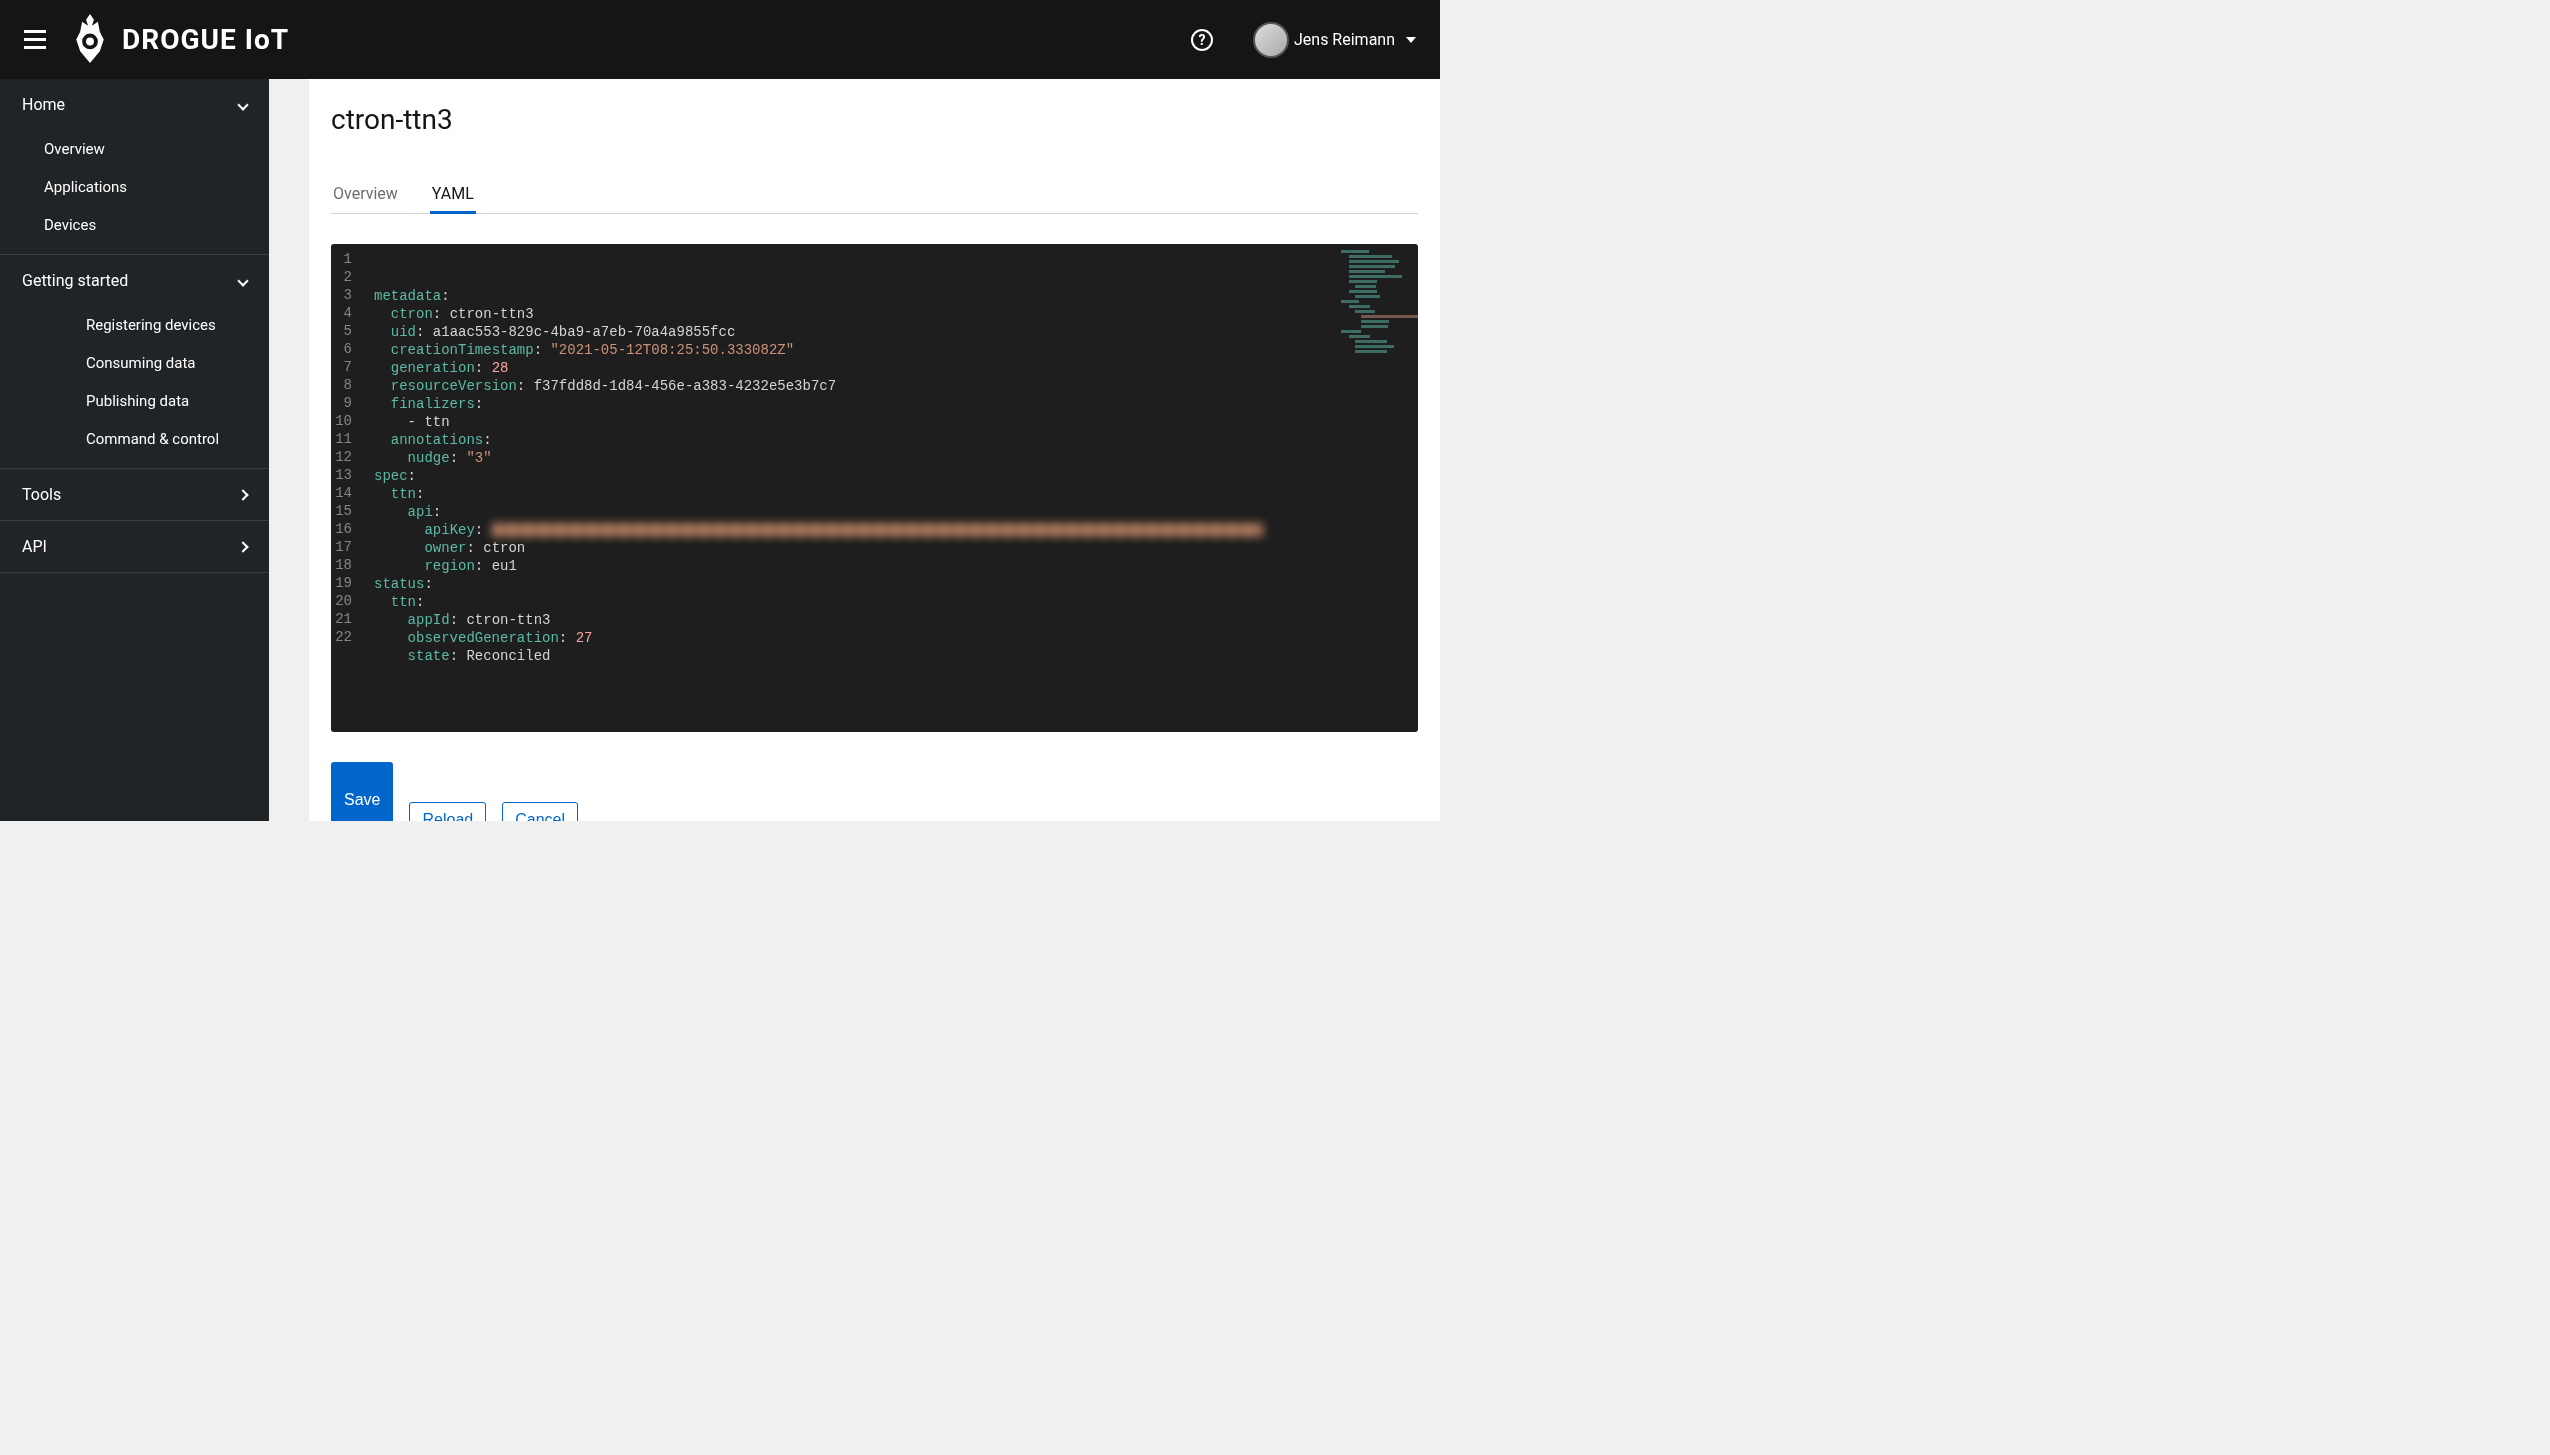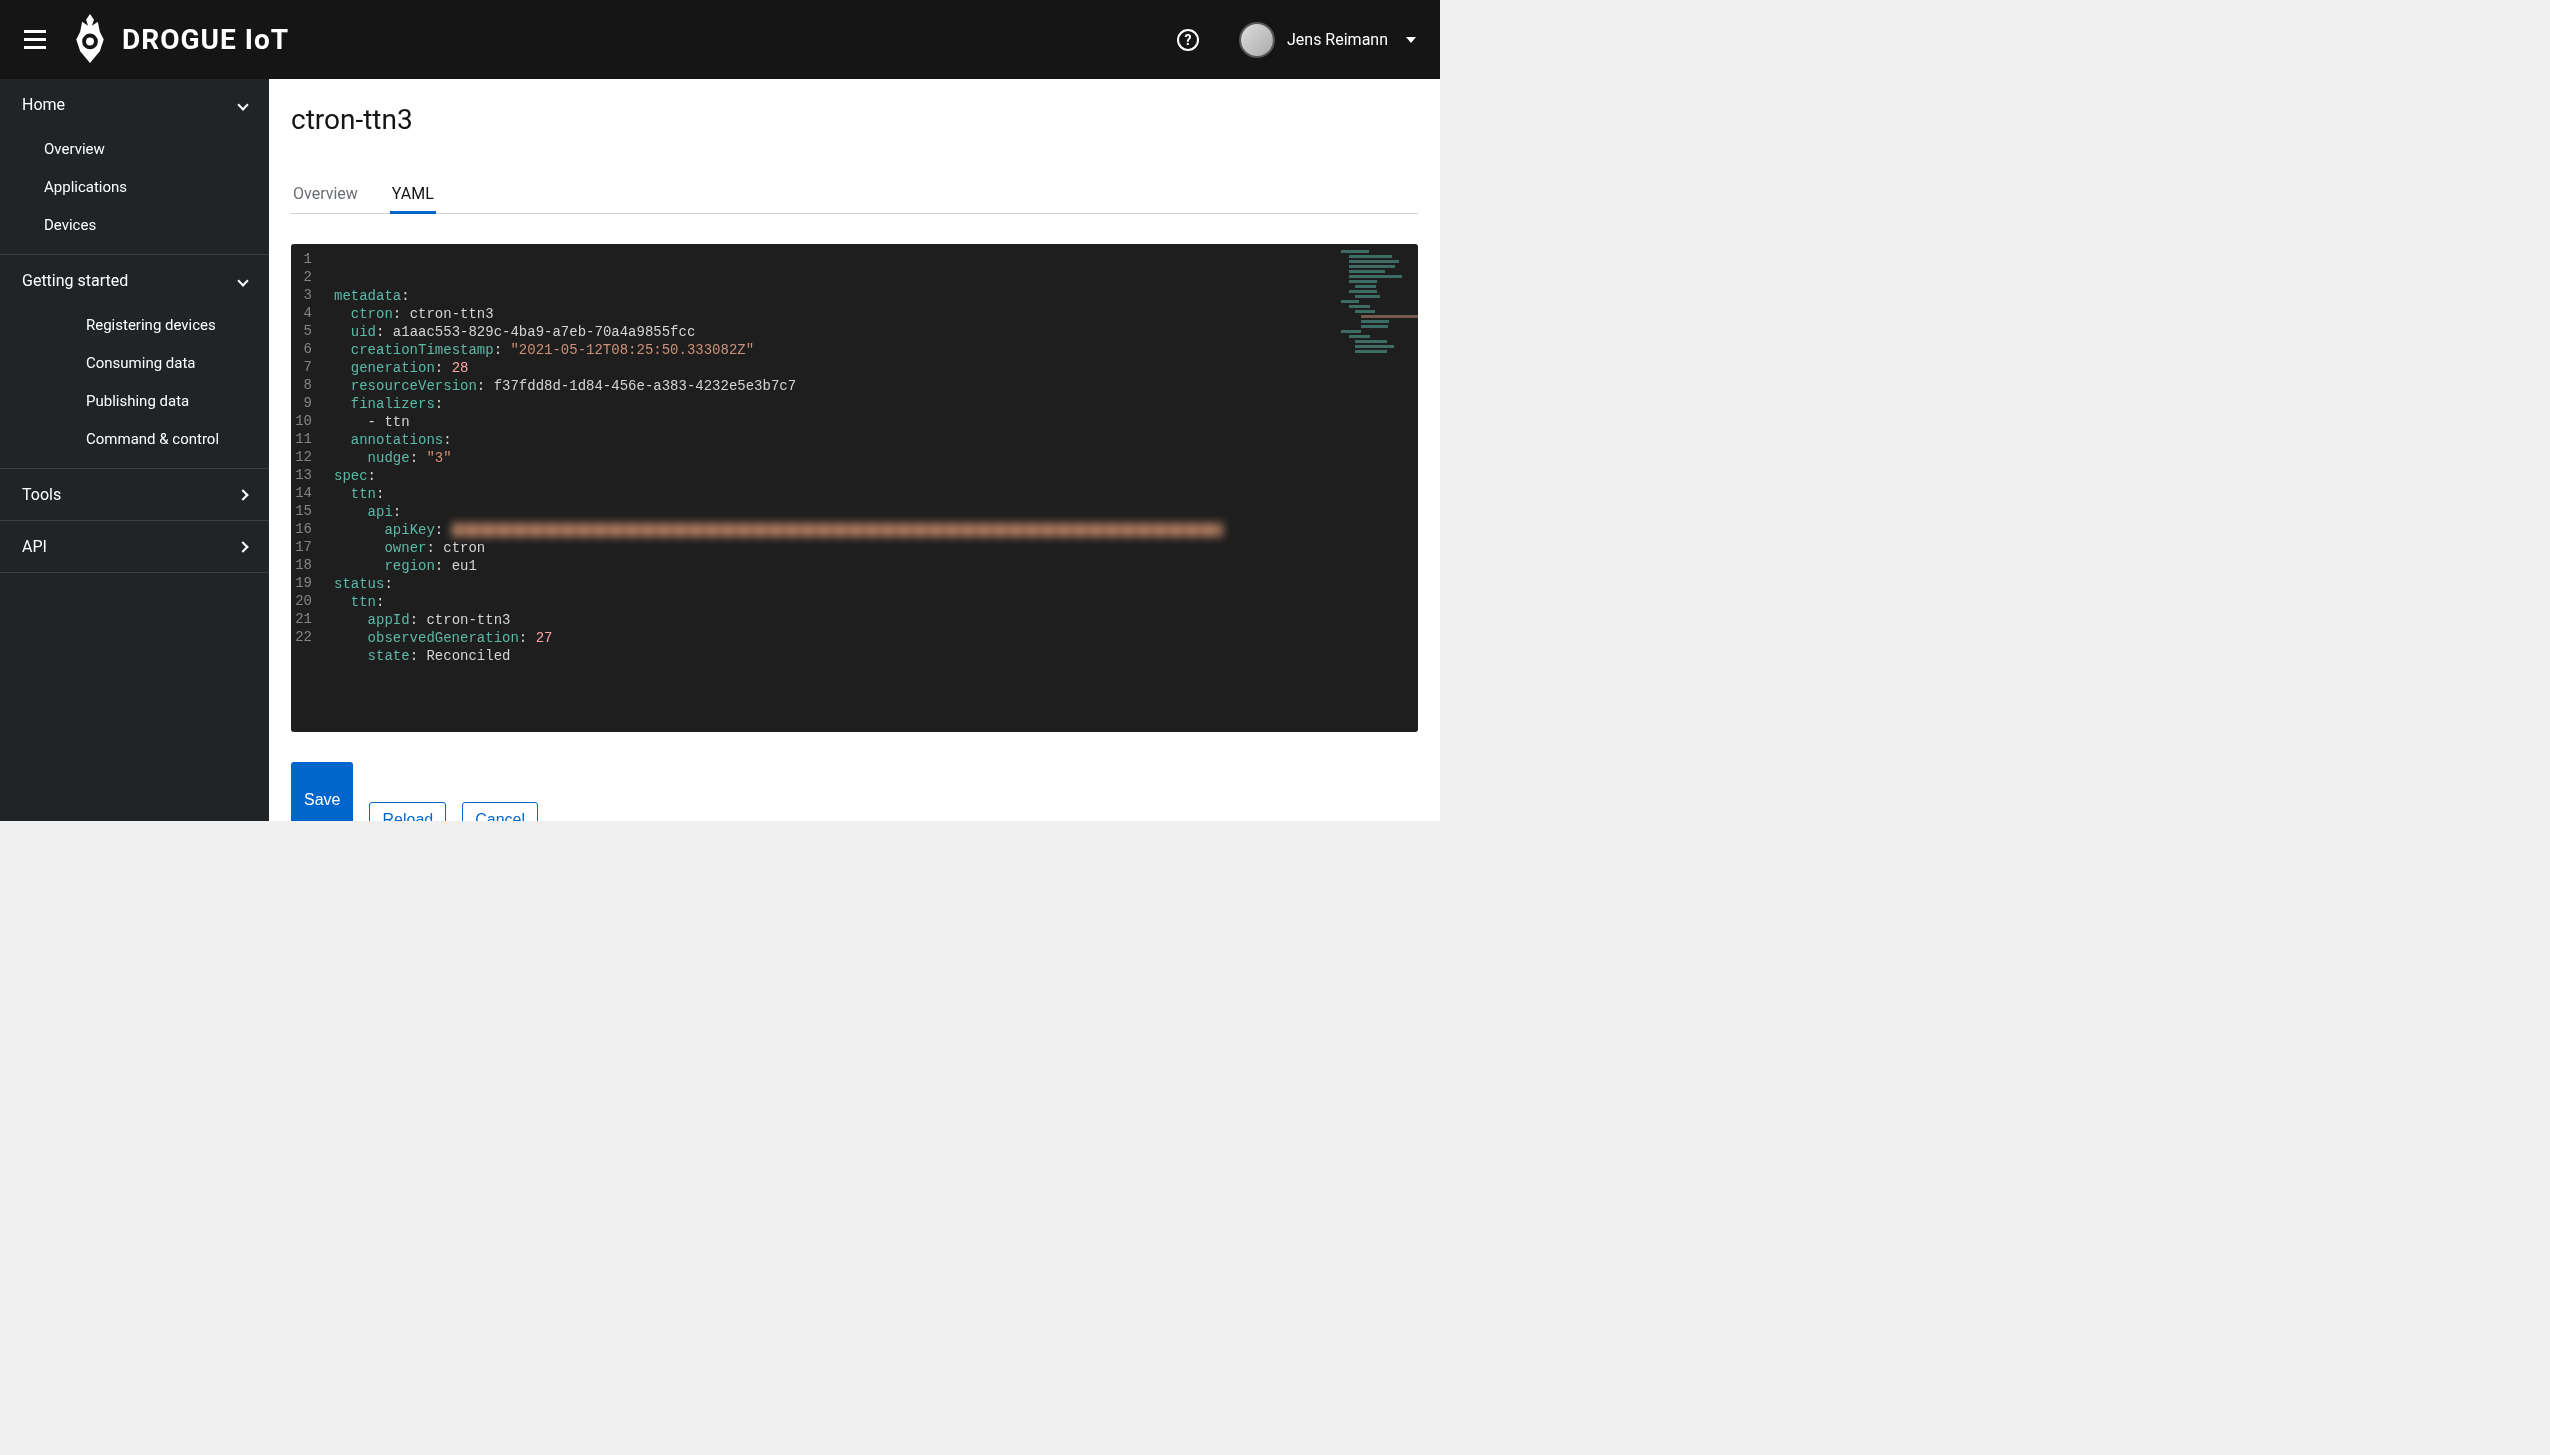--- a/index.html
+++ b/index.html
@@ -12,26 +12,26 @@
   align-items: center;
   padding: 0 24px;
   color: white;
 }
 .hamburger { display: flex; flex-direction: column; gap: 5px; cursor: pointer; margin-right: 24px; }
 .hamburger span { width: 22px; height: 3px; background: white; display: block; }
 .logo { display: flex; align-items: center; gap: 12px; margin-right: auto; }
 .logo-icon { width: 40px; height: 55px; position: relative; }
 .logo-text { font-size: 28px; font-weight: 700; letter-spacing: 1px; }
 .help-icon { width: 22px; height: 22px; border-radius: 50%; border: 2px solid white; display: flex; align-items: center; justify-content: center; font-weight: bold; font-size: 14px; margin-right: 40px; cursor: pointer; }
-.user { display: flex; align-items: center; gap: 12px; cursor: pointer; }
+.user { display: flex; align-items: center; gap: 5px; cursor: pointer; }
 .avatar { width: 36px; height: 36px; border-radius: 50%; background: linear-gradient(135deg,#ddd,#aaa); border: 2px solid #555; }
 .user-name { font-size: 16px; }
 .caret { width: 0; height: 0; border-left: 5px solid transparent; border-right: 5px solid transparent; border-top: 6px solid white; margin-left: 6px; }
 
-.layout { display: flex; height: calc(100% - 69px); }
+.layout { display: flex; height: calc(100% - 69px); gap: 40px; }
 
 .sidebar {
   width: 269px;
   background: #212427;
   color: #fff;
   overflow-y: auto;
   flex-shrink: 0;
 }
 .nav-section-header {
   display: flex; align-items: center; justify-content: space-between;

